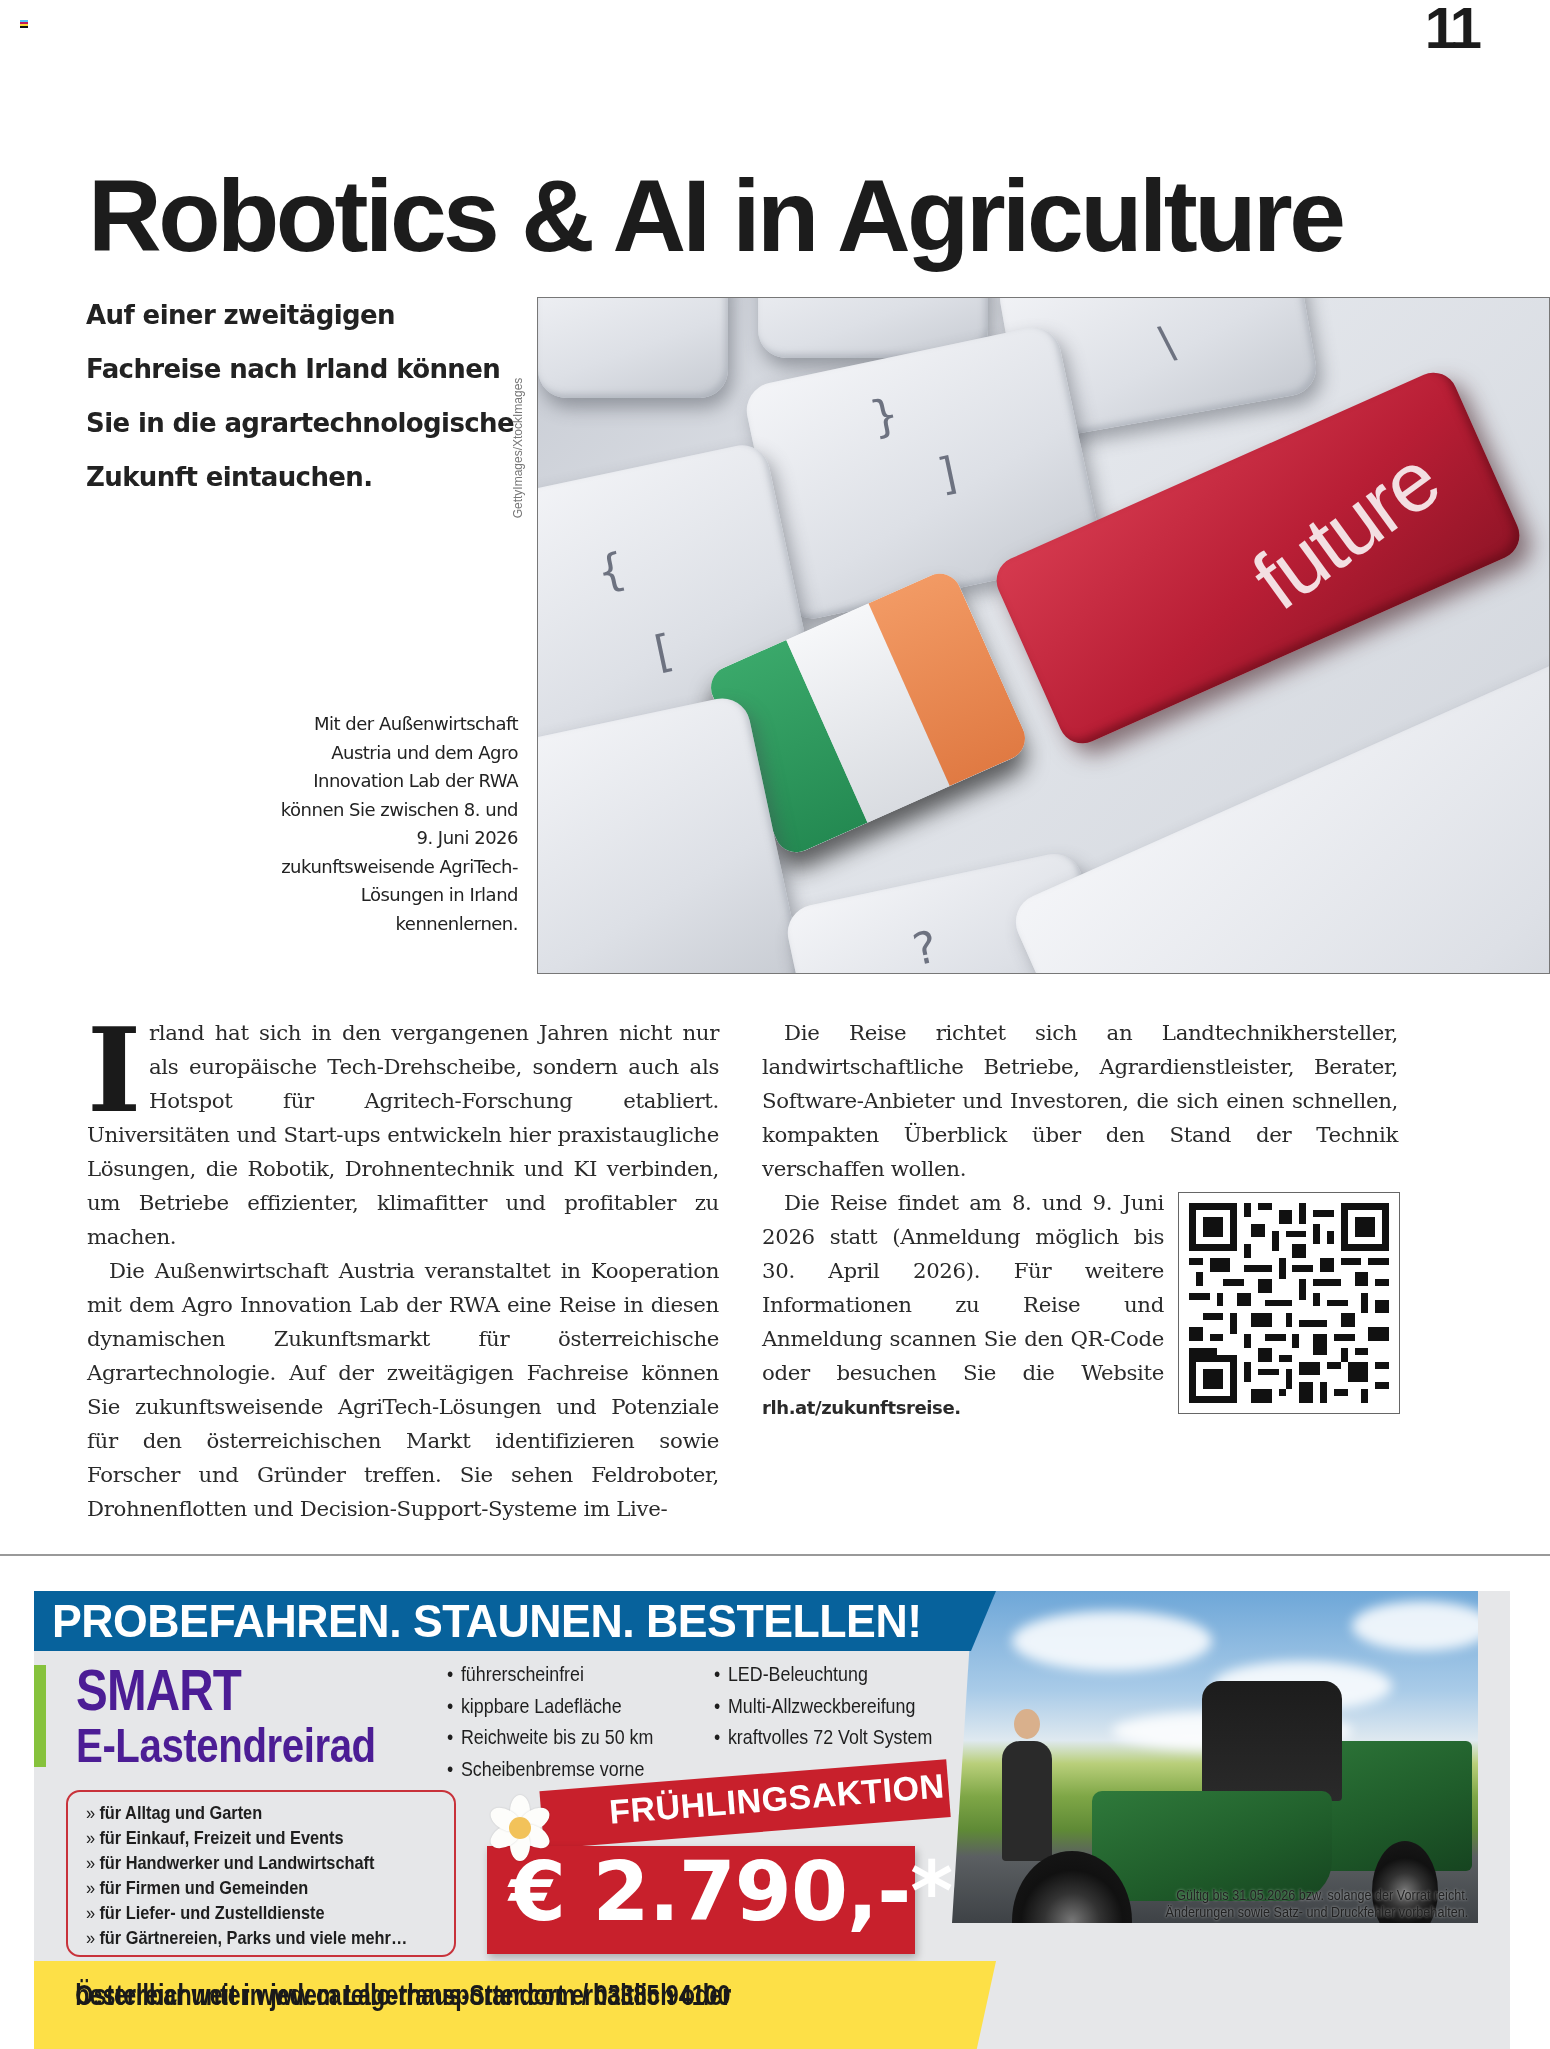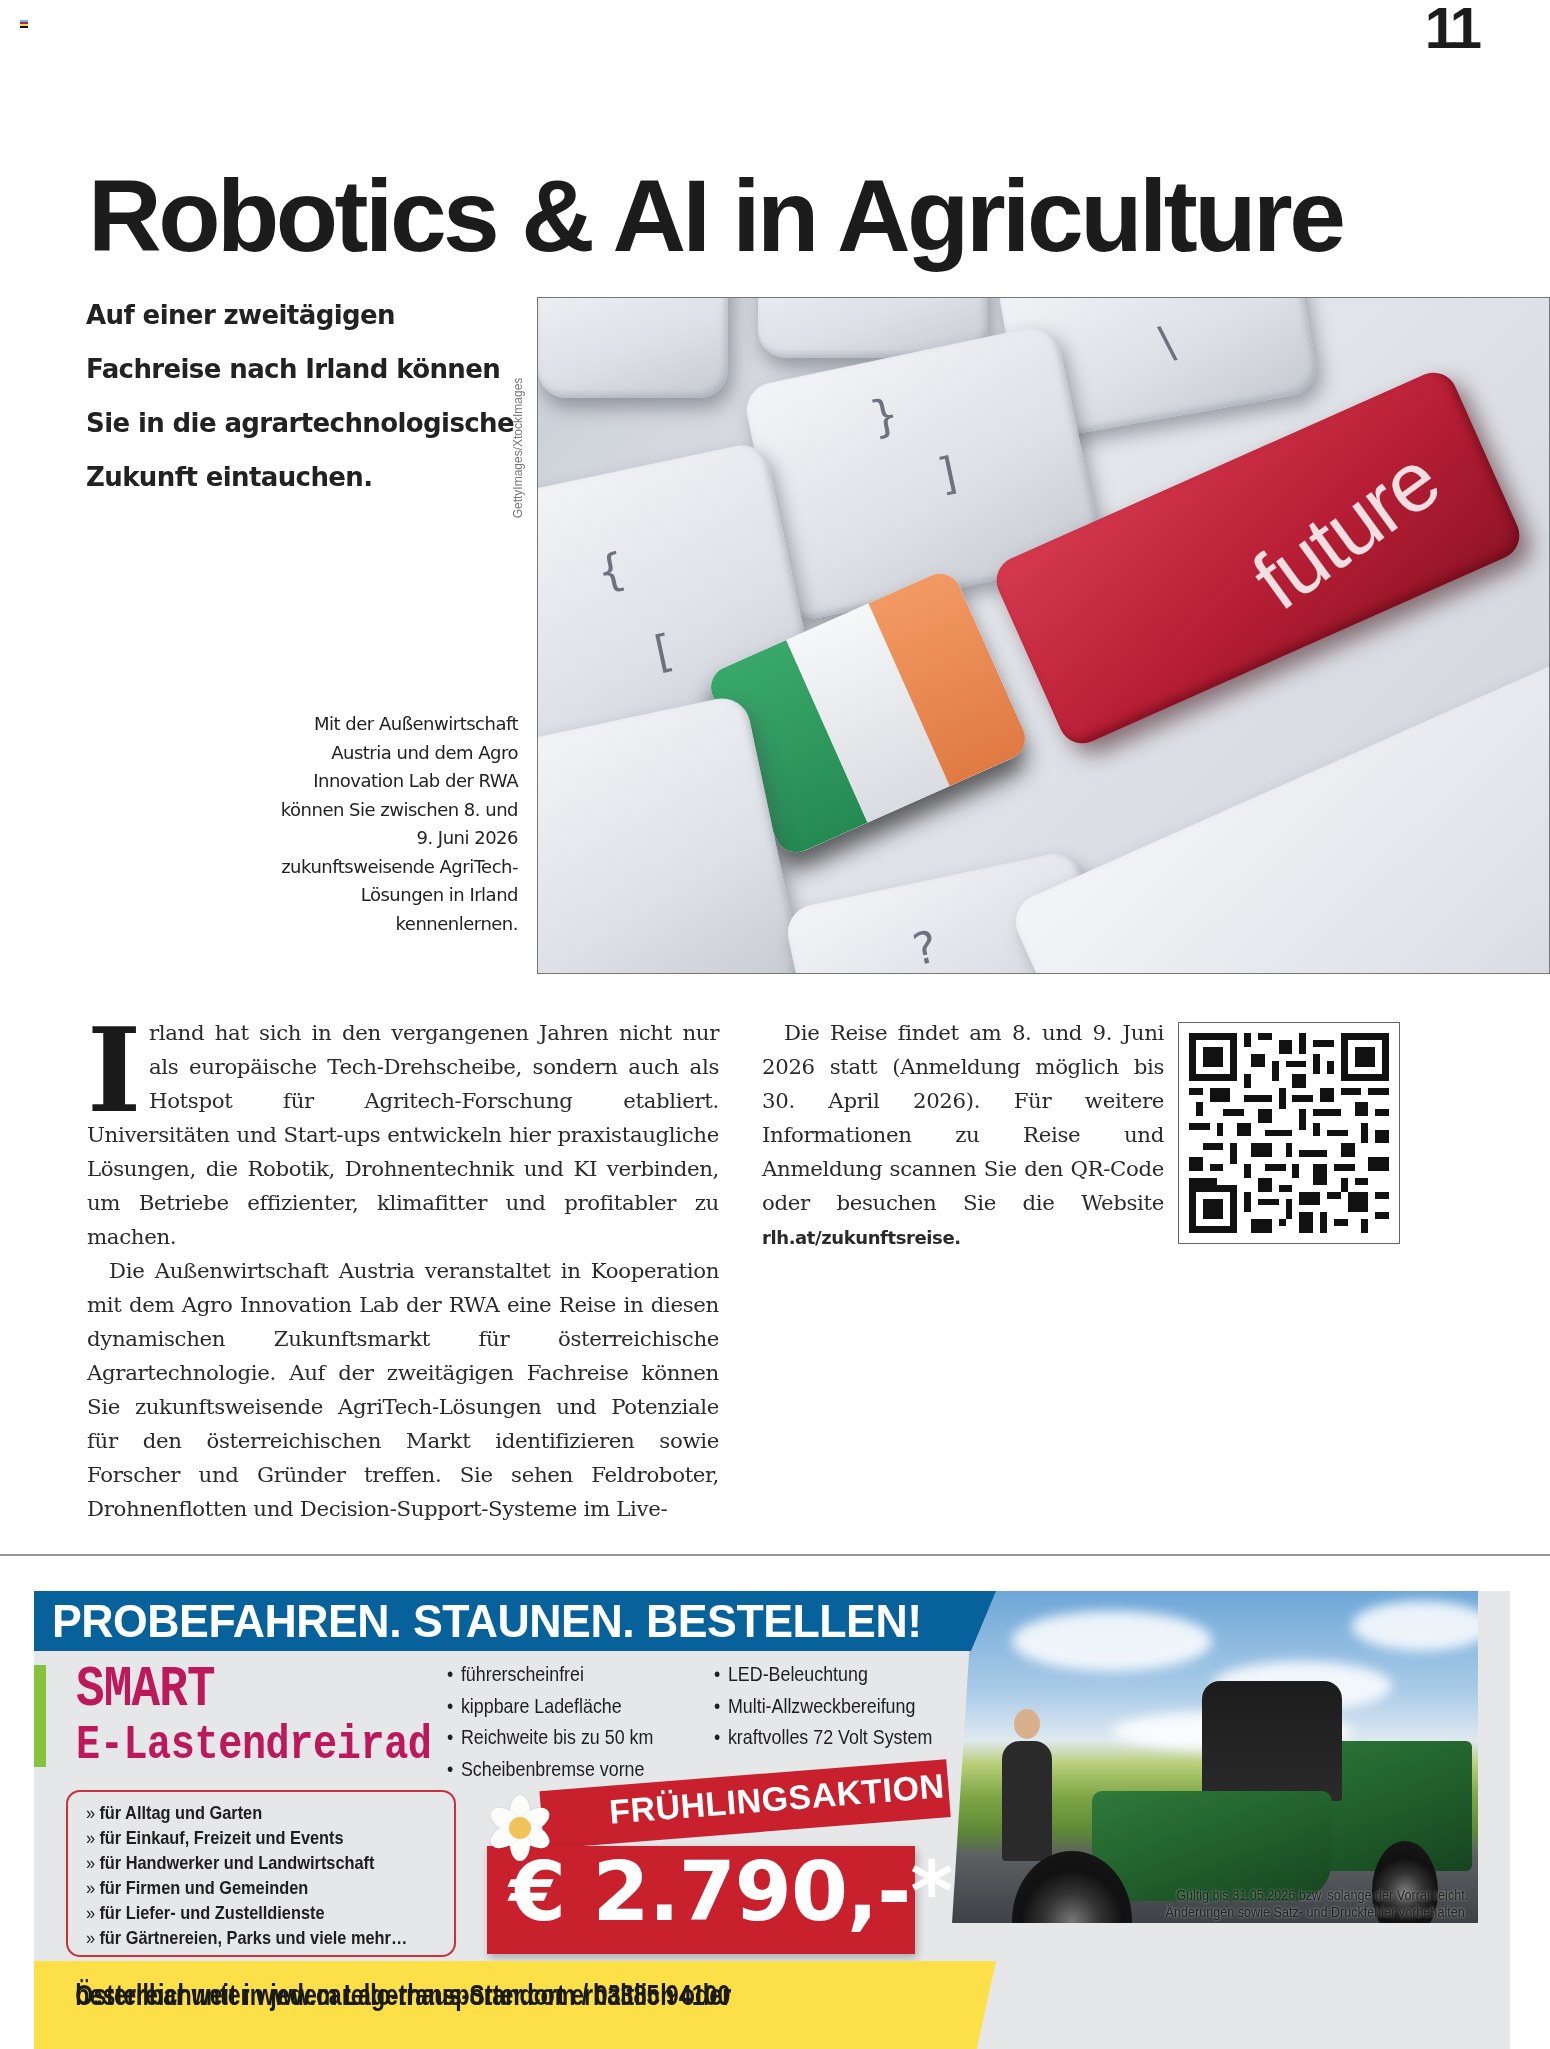--- a/index.html
+++ b/index.html
@@ -44,21 +44,21 @@
   .ad-banner { position: absolute; left: 0; top: 0; width: 962px; height: 60px; background: #07629c; clip-path: polygon(0 0, 100% 0, 97.4% 100%, 0 100%); }
   .ad-banner span { position: absolute; left: 18px; top: 2px; font-family: "Liberation Sans", sans-serif; font-weight: bold; font-size: 47px; color: #fff; letter-spacing: -0.5px; transform: scaleX(0.95); transform-origin: left; white-space: nowrap; }
   .ad-photo { position: absolute; left: 918px; top: 0; width: 526px; height: 332px; background: linear-gradient(180deg, #6ea7d8 0%, #a9cbe8 30%, #dfe9f0 45%, #b9cf7a 52%, #7ea646 62%, #5f8a36 72%, #5b5f62 80%, #3e4246 100%); clip-path: polygon(4% 0, 100% 0, 100% 100%, 0 100%); }
   .cloud { position: absolute; background: rgba(255,255,255,0.85); border-radius: 50%; filter: blur(6px); }
   .trike-body { position: absolute; background: linear-gradient(160deg, #2f7a3b 0%, #1f5c2a 60%, #164420 100%); }
   .wheel { position: absolute; border-radius: 50%; background: radial-gradient(circle, #777 0%, #333 30%, #111 55%, #1a1a1a 100%); }
   .person { position: absolute; background: #2a2a2a; }
   .ad-disclaimer { position: absolute; right: 10px; bottom: 2px; text-align: right; font-family: "Liberation Sans", sans-serif; font-size: 14px; line-height: 17px; color: #222; transform: scaleX(0.9); transform-origin: right; text-shadow: 0 0 3px rgba(255,255,255,0.6); }
 
   .ad-greenbar { position: absolute; left: 0; top: 74px; width: 12px; height: 102px; background: #86c23c; }
-  .ad-product { position: absolute; left: 42px; top: 70px; font-family: Liberation Mono, monospace; font-weight: bold; color: #be185d; line-height: 1; }
+  .ad-product { position: absolute; left: 42px; top: 70px; font-family: Liberation Sans, sans-serif; font-weight: bold; color: #4c1d95; line-height: 1; }
   .ad-product .l1 { font-size: 58px; transform: scaleX(0.82); transform-origin: left; display: block; letter-spacing: -1px; }
   .ad-product .l2 { font-size: 49px; transform: scaleX(0.82); transform-origin: left; display: block; margin-top: 2px; letter-spacing: -0.5px; }
 
   .ad-features { position: absolute; top: 67px; font-family: "Liberation Sans", sans-serif; font-size: 21px; line-height: 31.5px; color: #1e1e1e; transform: scaleX(0.85); transform-origin: left; }
   .ad-features li { list-style: none; white-space: nowrap; }
   .ad-features li::before { content: "\2022"; margin-right: 9px; }
   .feat-1 { left: 413px; }
   .feat-2 { left: 680px; }
   .uses-box { position: absolute; left: 32px; top: 199px; width: 390px; height: 167px; border: 2.5px solid #c8323a; border-radius: 14px; padding: 8px 0 0 18px; }
   .uses-box li { list-style: none; font-family: "Liberation Sans", sans-serif; font-weight: bold; font-size: 19px; line-height: 25px; color: #1e1e1e; white-space: nowrap; transform: scaleX(0.86); transform-origin: left; }
@@ -127,20 +127,21 @@
 <div class="caption">Mit der Außenwirtschaft Austria und dem Agro Innovation Lab der RWA können Sie zwischen 8. und 9. Juni 2026 zukunftsweisende AgriTech-Lösungen in Irland kennenlernen.</div>
 
 <div class="body-col col-left">
   <p class="first">
     <span class="dropcap">I</span><span>rland hat sich in den vergangenen Jahren nicht nur als europäische Tech-Drehscheibe, sondern auch als Hotspot für Agritech-Forschung etabliert. Universitäten und Start-ups entwickeln hier praxistaugliche Lösungen, die Robotik, Drohnentechnik und KI verbinden, um Betriebe effizienter, klimafitter und profitabler zu machen.</span>
   </p>
   <p>Die Außenwirtschaft Austria veranstaltet in Kooperation mit dem Agro Innovation Lab der RWA eine Reise in diesen dynamischen Zukunftsmarkt für österreichische Agrartechnologie. Auf der zweitägigen Fachreise können Sie zukunftsweisende AgriTech-Lösungen und Potenziale für den österreichischen Markt identifizieren sowie Forscher und Gründer treffen. Sie sehen Feldroboter, Drohnenflotten und Decision-Support-Systeme im Live-</p>
 </div>
 
 <div class="body-col col-right">
+  <p>Die Reise richtet sich an Landtechnikhersteller, landwirtschaftliche Betriebe, Agrardienstleister, Berater, Software-Anbieter und Investoren, die sich einen schnellen, kompakten Überblick über den Stand der Technik verschaffen wollen.</p>
   <div class="qr-float">
     <svg viewBox="0 0 29 29" width="200" height="200" shape-rendering="crispEdges">
       <rect x="0" y="0" width="29" height="29" fill="#fff"></rect>
       <g fill="#111">
         <path d="M0 0h7v7h-7zM1 1v5h5v-5zM2 2h3v3h-3z"></path>
         <path d="M22 0h7v7h-7zM23 1v5h5v-5zM24 2h3v3h-3z"></path>
         <path d="M0 22h7v7h-7zM1 23v5h5v-5zM2 24h3v3h-3z"></path>
         <path d="M8 0h1v2h-1zM10 0h2v1h-2zM13 1h2v2h-2zM16 0h1v3h-1zM18 1h3v1h-3zM9 3h2v2h-2zM12 4h1v3h-1zM14 4h3v1h-3zM18 3h1v3h-1zM20 4h1v2h-1zM8 6h1v2h-1zM15 6h2v2h-2z"></path>
         <path d="M0 8h2v1h-2zM3 8h3v2h-3zM8 9h4v1h-4zM13 8h1v3h-1zM15 9h3v1h-3zM19 8h2v2h-2zM22 8h3v1h-3zM26 8h3v1h-3zM1 10h1v2h-1zM5 11h3v1h-3zM10 11h2v2h-2zM16 11h1v3h-1zM18 11h4v1h-4zM24 10h2v2h-2zM27 11h2v1h-2z"></path>
         <path d="M0 13h3v1h-3zM4 13h1v2h-1zM7 13h2v2h-2zM11 14h4v1h-4zM18 13h1v2h-1zM20 14h3v1h-3zM25 13h1v3h-1zM27 14h2v2h-2zM2 16h3v1h-3zM6 16h1v3h-1zM9 16h3v2h-3zM14 16h1v2h-1zM16 17h4v1h-4zM22 16h2v2h-2z"></path>

